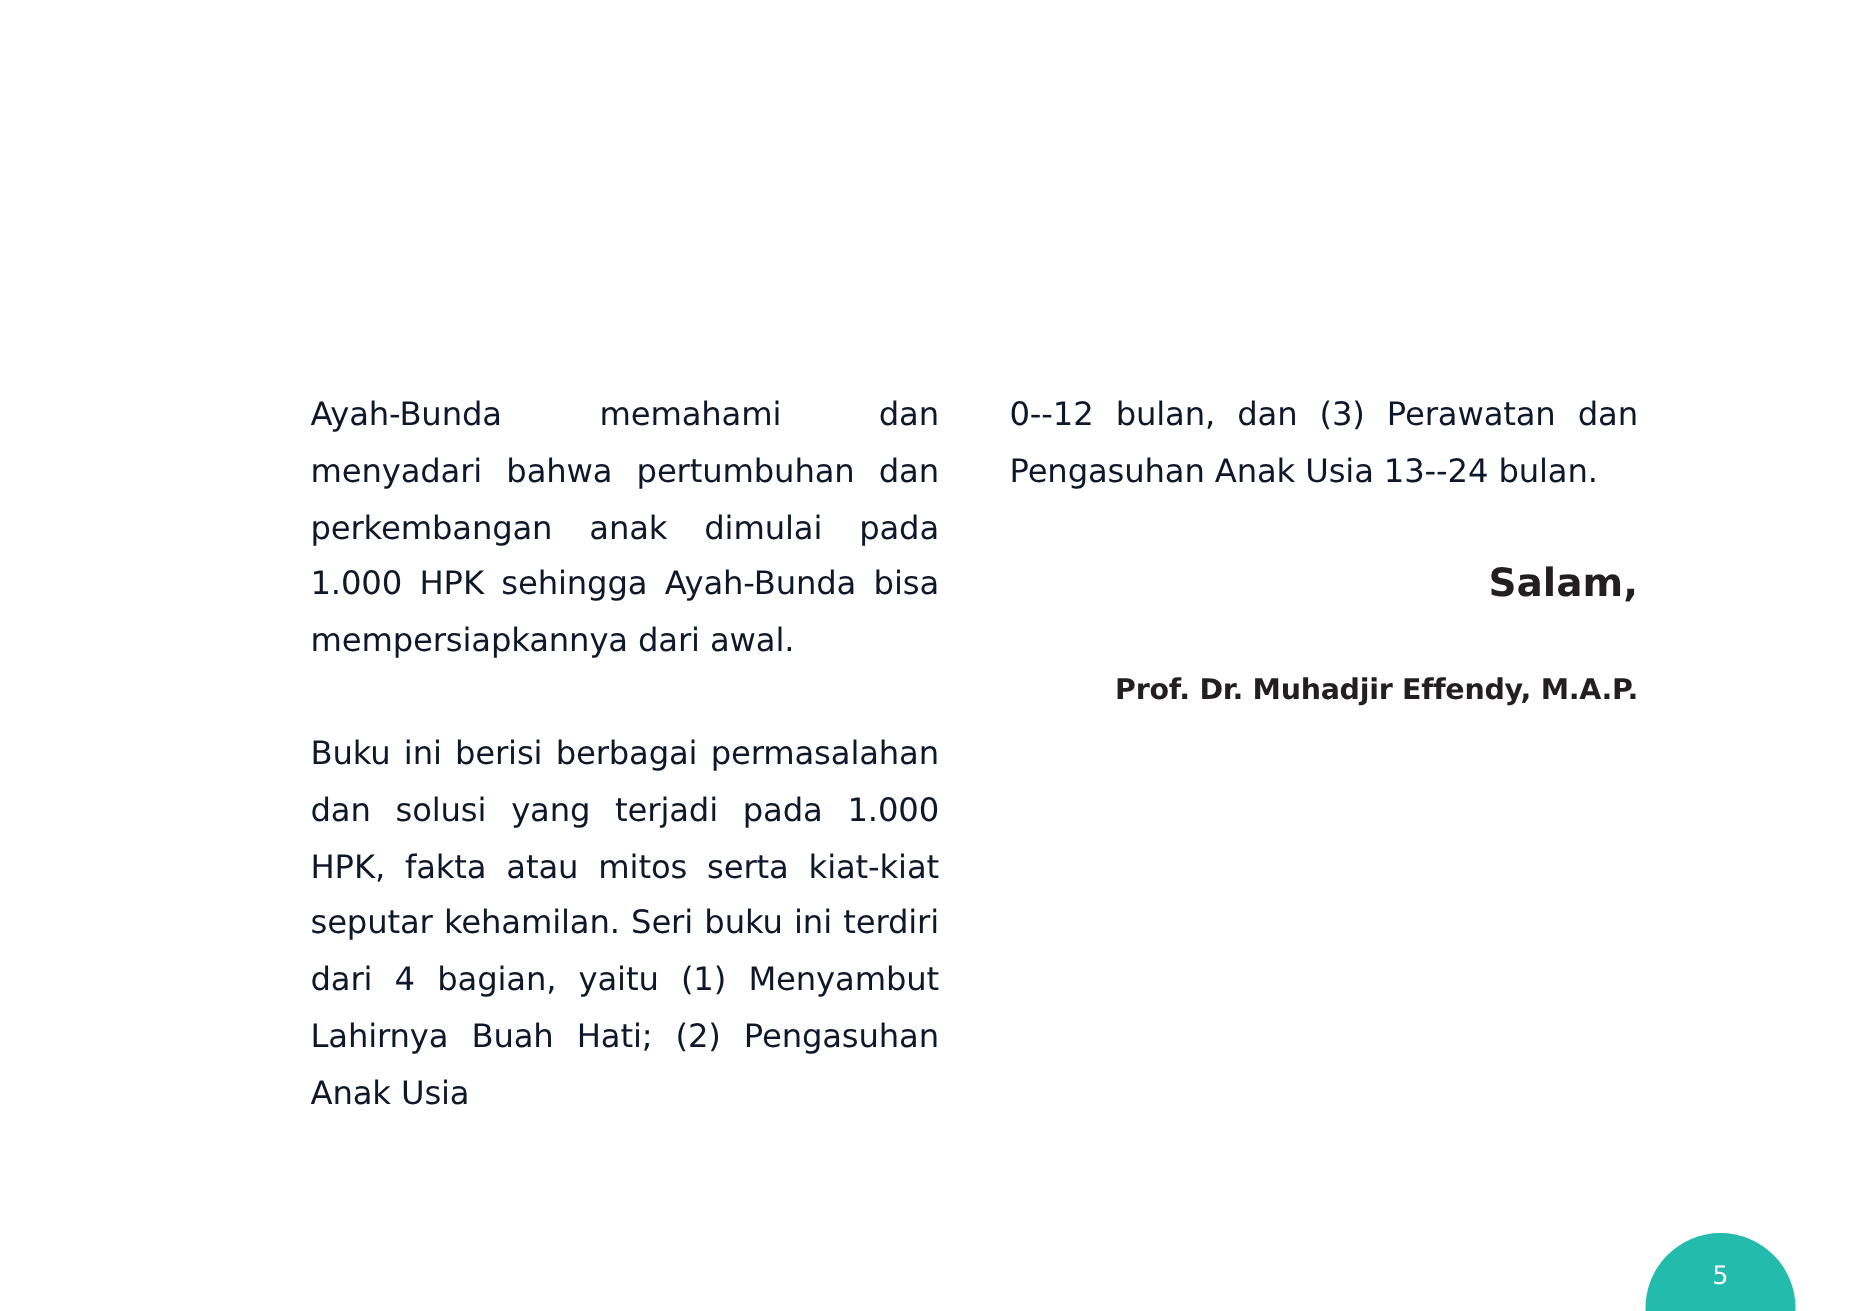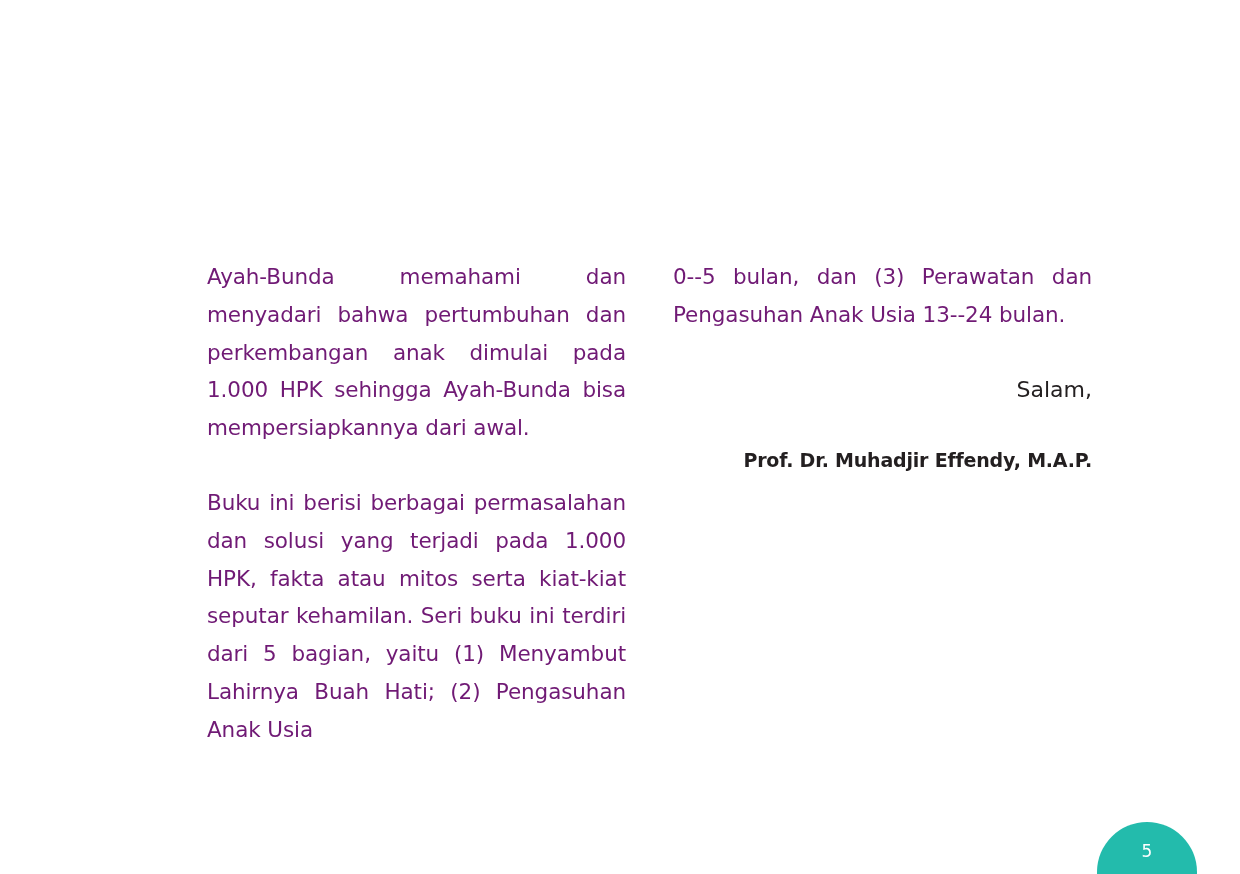--- a/index.html
+++ b/index.html
@@ -32,35 +32,36 @@
 
   .column {
     width: 419px;
   }
 
   .para {
     font-size: 21.5px;
     line-height: 37.8px;
     text-align: justify;
     text-justify: inter-word;
-    color: #701a75;
+    color: #0f172a;
     margin: 0 0 37px 0;
     letter-spacing: -0.1px;
   }
 
   .para:last-child {
     margin-bottom: 0;
   }
 
   .salam {
-    font-size: 22px;
+    font-size: 26px;
     line-height: 37.8px;
     text-align: right;
     color: #231f20;
     margin: 0 0 37px 0;
+    font-weight: bold;
   }
 
   .signature {
     font-size: 19px;
     line-height: 30px;
     text-align: right;
     font-weight: bold;
     color: #231f20;
     margin: 0;
     letter-spacing: -0.2px;
@@ -85,25 +86,25 @@
 </style>
 </head>
 <body>
 
 <div class="page">
 
   <div class="columns">
 
     <div class="column">
       <p class="para">Ayah-Bunda memahami dan menyadari bahwa pertumbuhan dan perkembangan anak dimulai pada 1.000 HPK sehingga Ayah-Bunda bisa mempersiapkannya dari awal.</p>
-      <p class="para">Buku ini berisi berbagai permasalahan dan solusi yang terjadi pada 1.000 HPK, fakta atau mitos serta kiat-kiat seputar kehamilan. Seri buku ini terdiri dari 5 bagian, yaitu (1) Menyambut Lahirnya Buah Hati; (2) Pengasuhan Anak Usia</p>
+      <p class="para">Buku ini berisi berbagai permasalahan dan solusi yang terjadi pada 1.000 HPK, fakta atau mitos serta kiat-kiat seputar kehamilan. Seri buku ini terdiri dari 4 bagian, yaitu (1) Menyambut Lahirnya Buah Hati; (2) Pengasuhan Anak Usia</p>
     </div>
 
     <div class="column">
-      <p class="para">0--5 bulan, dan (3) Perawatan dan Pengasuhan Anak Usia 13--24 bulan.</p>
+      <p class="para">0--12 bulan, dan (3) Perawatan dan Pengasuhan Anak Usia 13--24 bulan.</p>
       <p class="salam">Salam,</p>
       <p class="signature">Prof. Dr. Muhadjir Effendy, M.A.P.</p>
     </div>
 
   </div>
 
   <div class="page-number-badge">
     <span>5</span>
   </div>
 

